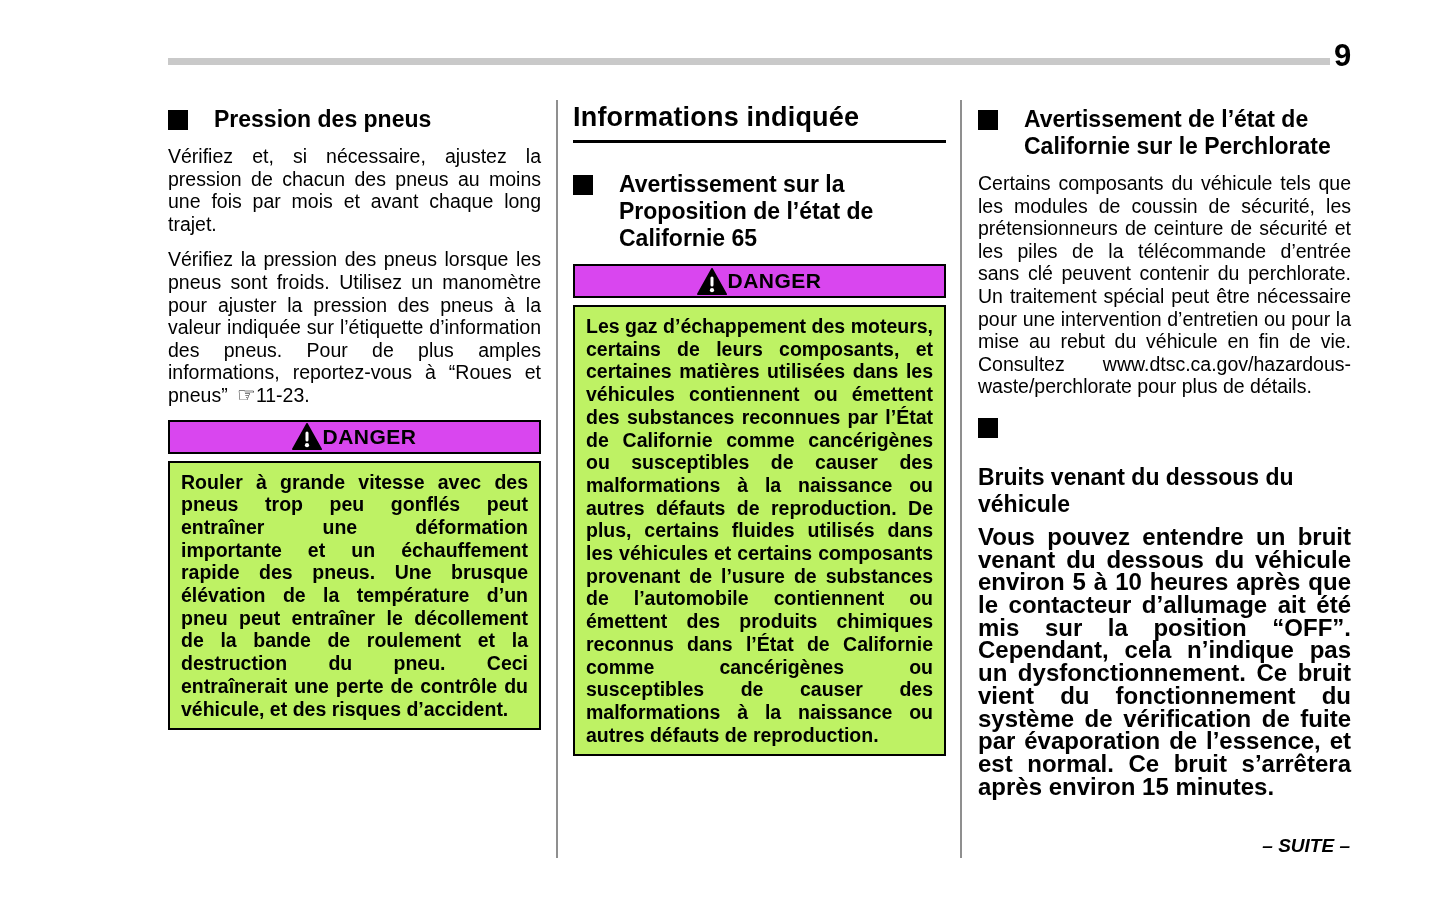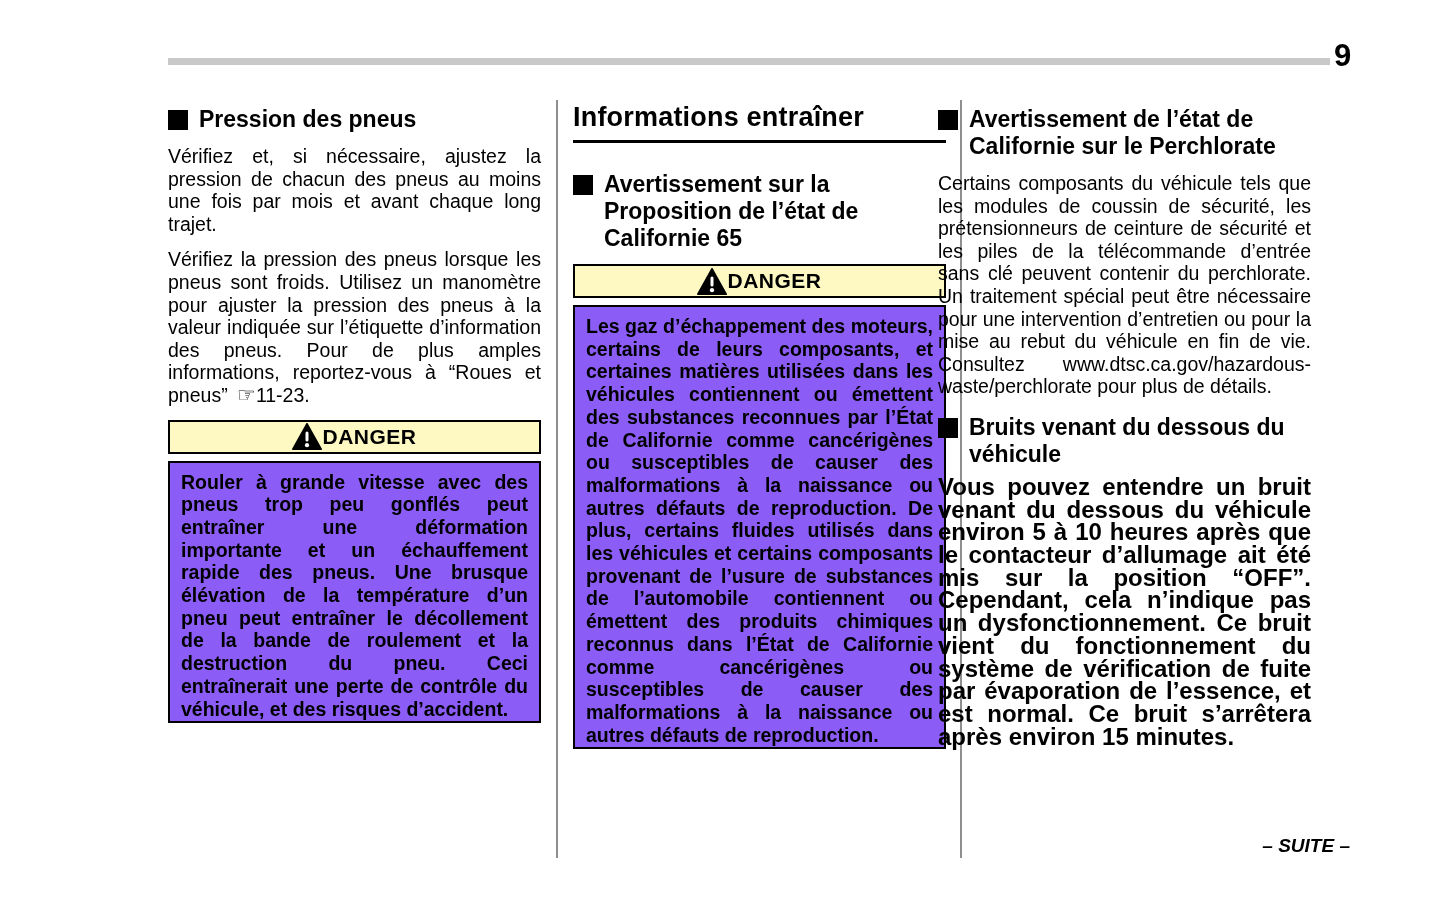--- a/index.html
+++ b/index.html
@@ -25,62 +25,62 @@
   .divider {
     position: absolute; top: 100px; height: 758px; width: 2px;
     background: #8f8f8f;
   }
   #divider-1 { left: 556px; }
   #divider-2 { left: 960px; }
 
   .col { position: absolute; top: 100px; }
   #col-left  { left: 168px; width: 373px; }
   #col-mid   { left: 573px; width: 373px; }
-  #col-right { left: 938px; width: 373px; }
+  #col-right { left: 978px; width: 373px; }
 
   .chapter-heading {
     font-size: 27px; font-weight: bold;
     letter-spacing: 0.2px;
     margin: 2px 0 0 0;
     padding-bottom: 7px;
     border-bottom: 3px solid #000;
   }
 
   .section-heading {
-    display: flex; align-items: flex-start; gap: 11px;
+    display: flex; align-items: flex-start; gap: 26px;
     font-size: 23px; font-weight: bold;
     line-height: 27px;
     margin: 6px 0 8px 0;
   }
   .square {
     flex: none; width: 20px; height: 20px;
     background: #000; margin-top: 4px;
   }
 
   .body-text {
     font-size: 19.5px; line-height: 22.6px;
     text-align: justify;
     margin: 12px 0 13px 0;
   }
 
   .danger-head {
     border: 2px solid #000;
-    background: #fef9c3;
+    background: #d946ef;
     height: 30px;
     display: flex; justify-content: center; align-items: center; 
     font-size: 21px; font-weight: bold;
     letter-spacing: 0.5px;
     margin-top: 4px;
   }
   .tri { display: inline-flex; }
   .danger-body {
     border: 2px solid #000;
-    background: #8b5cf6;
+    background: #bef264;
     margin-top: 7px;
-    padding: 8px 11px 1px 11px;
+    padding: 8px 11px 8px 11px;
     font-size: 19.5px; font-weight: bold;
     line-height: 22.7px;
     text-align: justify;
   }
 
   .mid-section-heading { margin-top: 28px; margin-bottom: 12px; }
   .mid-danger-gap { margin-top: 10px; }
 
   .note-label {
     font-size: 26px; font-weight: bold;
@@ -127,21 +127,21 @@
         <rect x="45" y="28" width="10" height="34" rx="5" fill="#fff"></rect>
         <circle cx="50" cy="74" r="7" fill="#fff"></circle>
       </svg>
     </span>
     <span>DANGER</span>
   </div>
   <div class="danger-body">Rouler à grande vitesse avec des pneus trop peu gonflés peut entraîner une déformation importante et un échauffement rapide des pneus. Une brusque élévation de la température d’un pneu peut entraîner le décollement de la bande de roulement et la destruction du pneu. Ceci entraînerait une perte de contrôle du véhicule, et des risques d’accident.</div>
 </div>
 
 <div class="col" id="col-mid">
-  <div class="chapter-heading">Informations entraîner</div>
+  <div class="chapter-heading">Informations indiquée</div>
 
   <div class="section-heading mid-section-heading">
     <span class="square"></span>
     <span>Avertissement sur la Proposition de l’état de Californie 65</span>
   </div>
 
   <div class="danger-head mid-danger-gap">
     <span class="tri">
       <svg width="30" height="27" viewBox="0 0 100 90" aria-hidden="true">
         <path d="M50 3 L97 87 L3 87 Z" fill="#000" stroke="#000" stroke-width="6" stroke-linejoin="round"></path>
@@ -155,21 +155,21 @@
 </div>
 
 <div class="col" id="col-right">
   <div class="section-heading">
     <span class="square"></span>
     <span>Avertissement de l’état de Californie sur le Perchlorate</span>
   </div>
 
   <p class="body-text">Certains composants du véhicule tels que les modules de coussin de sécurité, les prétensionneurs de ceinture de sécurité et les piles de la télécommande d’entrée sans clé peuvent contenir du perchlorate. Un traitement spécial peut être nécessaire pour une intervention d’entretien ou pour la mise au rebut du véhicule en fin de vie. Consultez www.dtsc.ca.gov/hazardous-waste/perchlorate pour plus de détails.</p>
 
-  <div class="section-heading" style="margin-top:16px;">
+  <div class="section-heading" style="margin-top:16px;flex-direction:column;">
     <span class="square"></span>
     <span>Bruits venant du dessous du véhicule</span>
   </div>
 
   <p class="note-body">Vous pouvez entendre un bruit venant du dessous du véhicule environ 5 à 10 heures après que le contacteur d’allumage ait été mis sur la position “OFF”. Cependant, cela n’indique pas un dysfonctionnement. Ce bruit vient du fonctionnement du système de vérification de fuite par évaporation de l’essence, et est normal. Ce bruit s’arrêtera après environ 15 minutes.</p>
 </div>
 
 <div class="footer">– SUITE –</div>
 
 </body></html>

